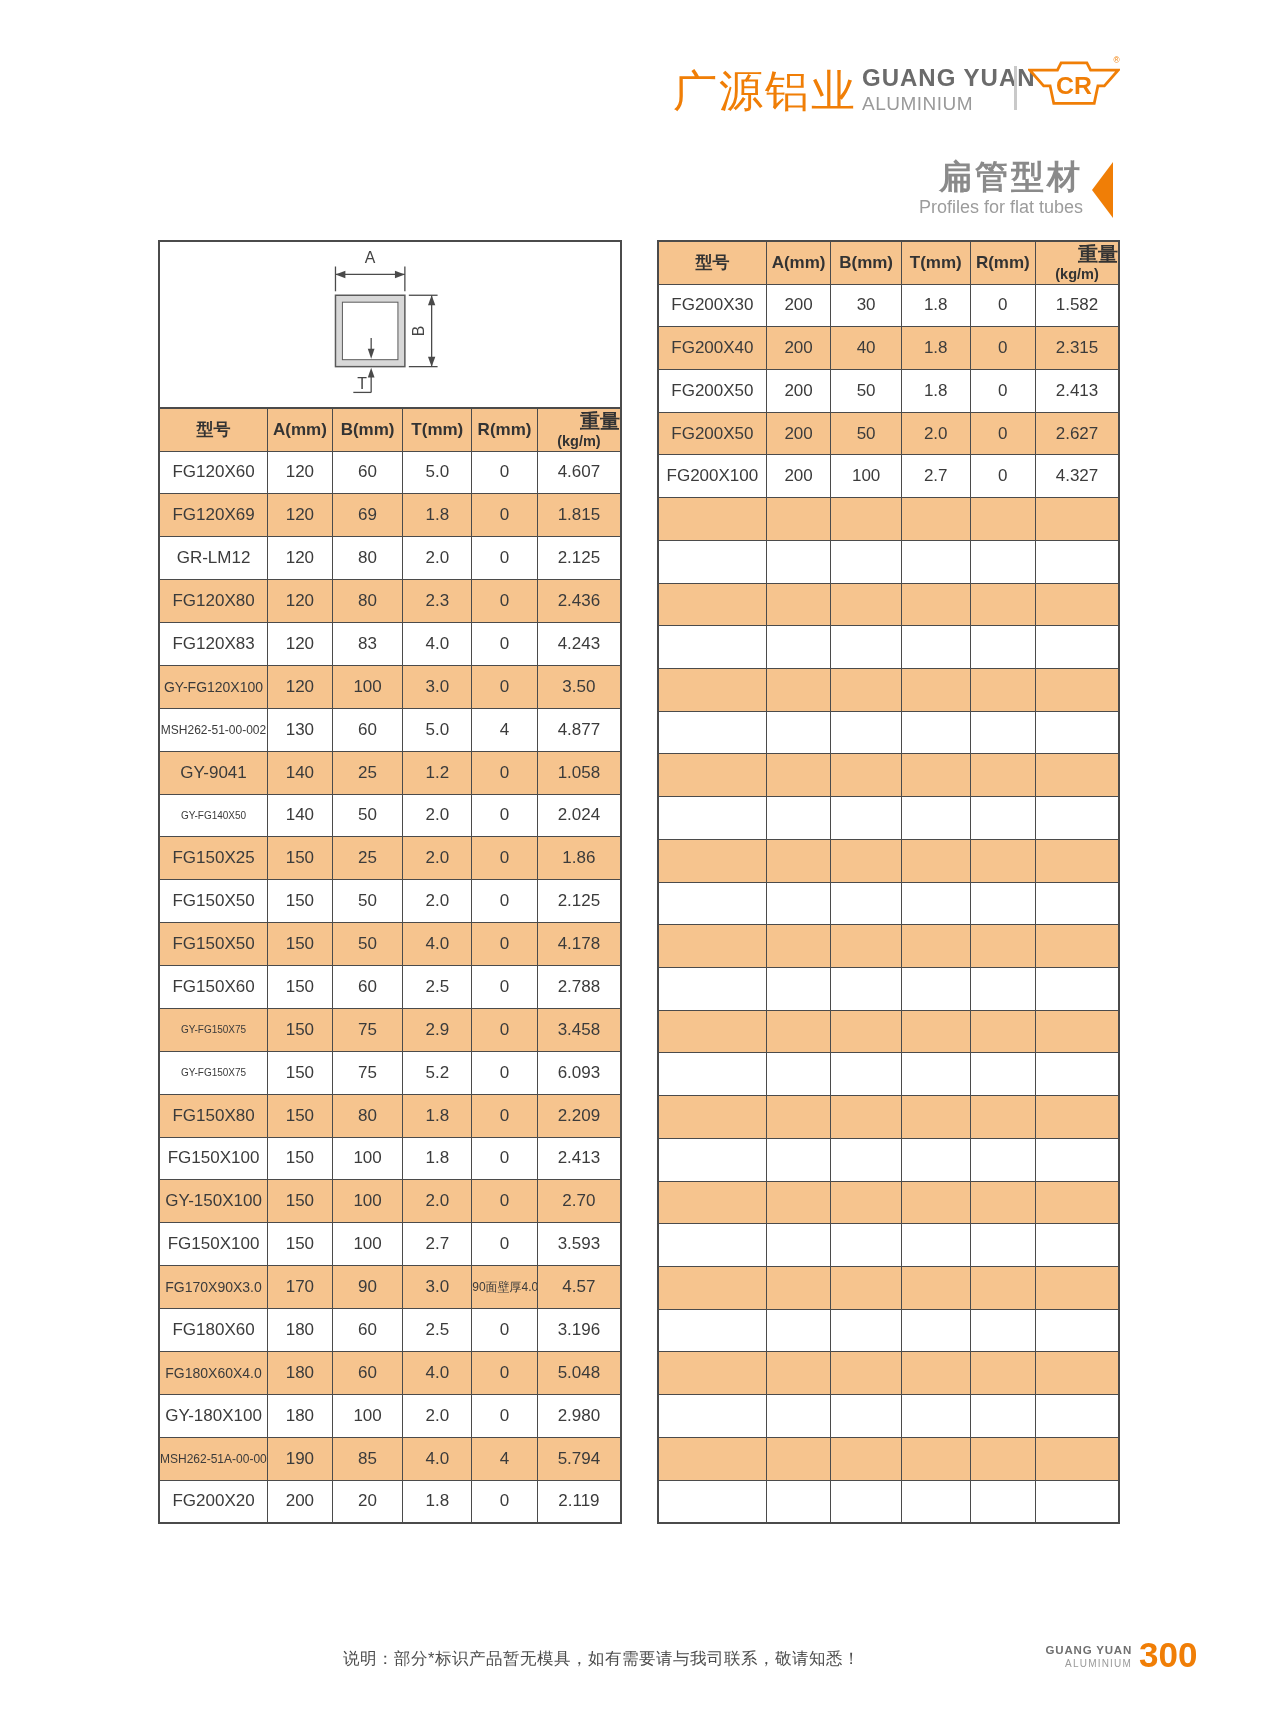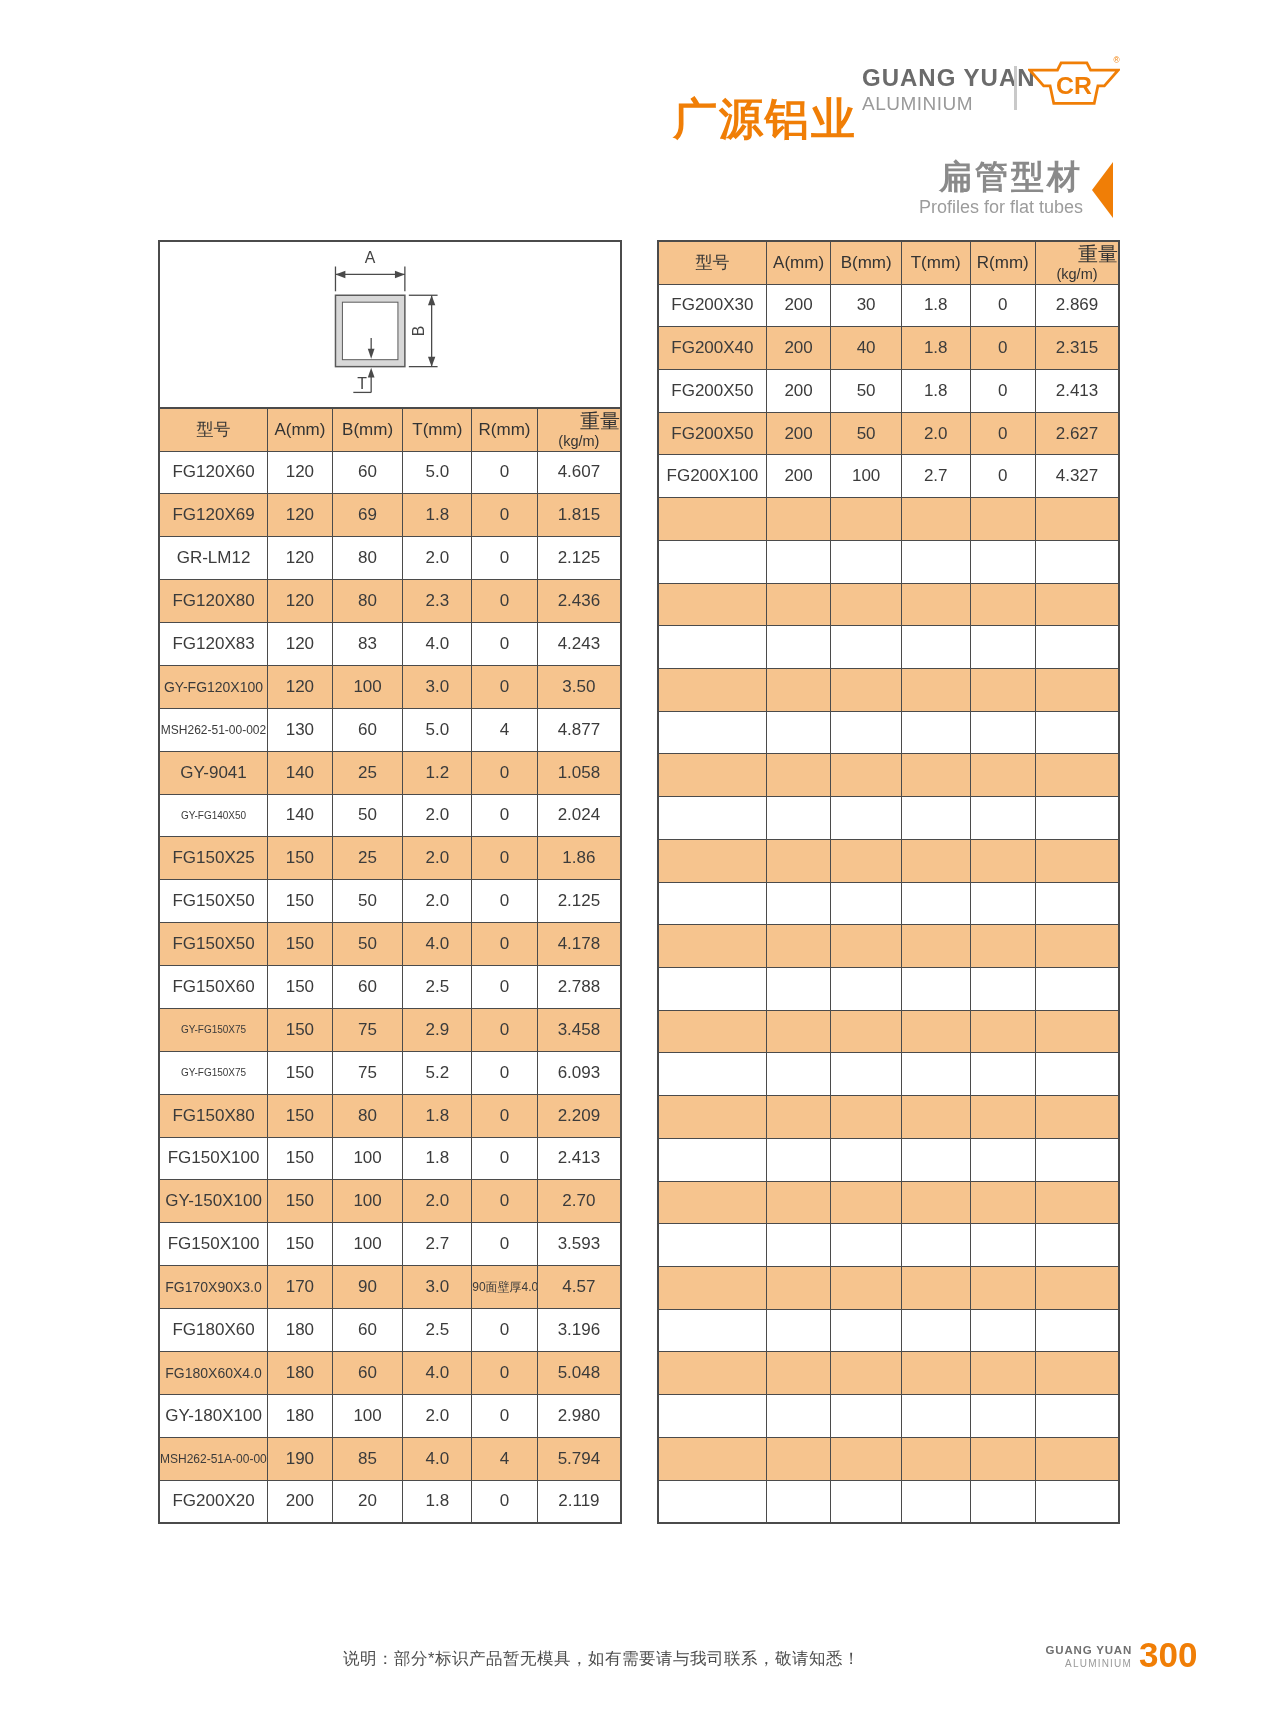--- a/index.html
+++ b/index.html
@@ -8,22 +8,22 @@
     --border:#4B4B4B;
     --text:#3B3B3B;
   }
   html,body{margin:0;padding:0;background:#e8e8e8;}
   .page{
     position:relative;width:1279px;height:1721px;background:#ffffff;
     margin:0 auto;overflow:hidden;
     font-family:"Liberation Sans","DejaVu Sans",sans-serif;color:var(--text);
   }
   
-  .brand-cn{position:absolute;left:673px;top:62px;font-size:44px;font-weight:bold;
-    color:var(--accent);letter-spacing:2px;white-space:nowrap;margin-top:28px;}
+  .brand-cn{position:absolute;left:673px;top:62px;font-size:44px;font-weight:normal;
+    color:var(--accent);letter-spacing:2px;white-space:nowrap;}
   .brand-en{position:absolute;left:862px;top:66px;line-height:1;}
   .brand-en .en1{font-size:24px;font-weight:bold;color:#6B6B6B;letter-spacing:1px;}
   .brand-en .en2{font-size:19px;color:#9A9A9A;letter-spacing:0.5px;margin-top:4px;}
   .brand-divider{position:absolute;left:1014px;top:66px;width:3px;height:44px;background:#C9C9C9;}
   .logo{position:absolute;left:1028px;top:52px;width:92px;height:64px;}
   .logo polygon{fill:none;stroke:var(--accent);stroke-width:3;stroke-linejoin:miter;}
   .logo .logo-cr{fill:var(--accent);font-weight:bold;}
   .logo .logo-reg{fill:var(--accent);}
   
   .section-head{position:absolute;left:733px;top:160px;width:350px;text-align:right;line-height:1;}
@@ -37,21 +37,21 @@
   .diagram-box{box-sizing:border-box;height:167px;border:2px solid var(--border);
     border-bottom:none;background:#fff;}
   .diagram-box svg{display:block;width:100%;height:100%;}
   .dim-line{stroke:#4A4A4A;stroke-width:1.3;fill:none;}
   .dim-arrow{fill:#4A4A4A;}
   .dim-label{fill:#444;font-size:16px;font-family:"Liberation Sans","DejaVu Sans",sans-serif;}
   table.tbl{border-collapse:collapse;table-layout:fixed;width:100%;
     border:2.5px solid var(--border);}
   .tbl th,.tbl td{box-sizing:border-box;border:1.5px solid var(--border);
     text-align:center;vertical-align:middle;padding:0;overflow:hidden;white-space:nowrap;}
-  .tbl thead th{background:var(--row-orange);font-weight:normal;font-size:17px;color:#333;margin-top:32px;}
+  .tbl thead th{background:var(--row-orange);font-weight:bold;font-size:17px;color:#333;margin-top:32px;}
   .tbl thead .w1{font-size:20px;line-height:1.15;text-align:right;}
   .tbl thead .w2{font-size:14.5px;line-height:1.15;}
   .tbl td{font-size:17px;color:var(--text);background:#fff;}
   .tbl tr.alt td{background:var(--row-orange);}
   .tbl td.md{font-size:10px;margin-top:31px;}
   .tbl td.sm{font-size:14px;}
   .tbl td.xs{font-size:12px;margin-top:8px;}
   #left-table thead tr{height:43px;}
   #left-table tbody tr{height:42.88px;}
   #right-table thead tr{height:43px;}
@@ -367,21 +367,21 @@
           </th>
         </tr>
       </thead>
       <tbody id="right-tbody">
           <tr>
             <td>FG200X30</td>
             <td>200</td>
             <td>30</td>
             <td>1.8</td>
             <td>0</td>
-            <td>2.869</td>
+            <td>1.582</td>
           </tr>
           <tr class="alt">
             <td>FG200X40</td>
             <td>200</td>
             <td>40</td>
             <td>1.8</td>
             <td>0</td>
             <td>2.315</td>
           </tr>
           <tr>

